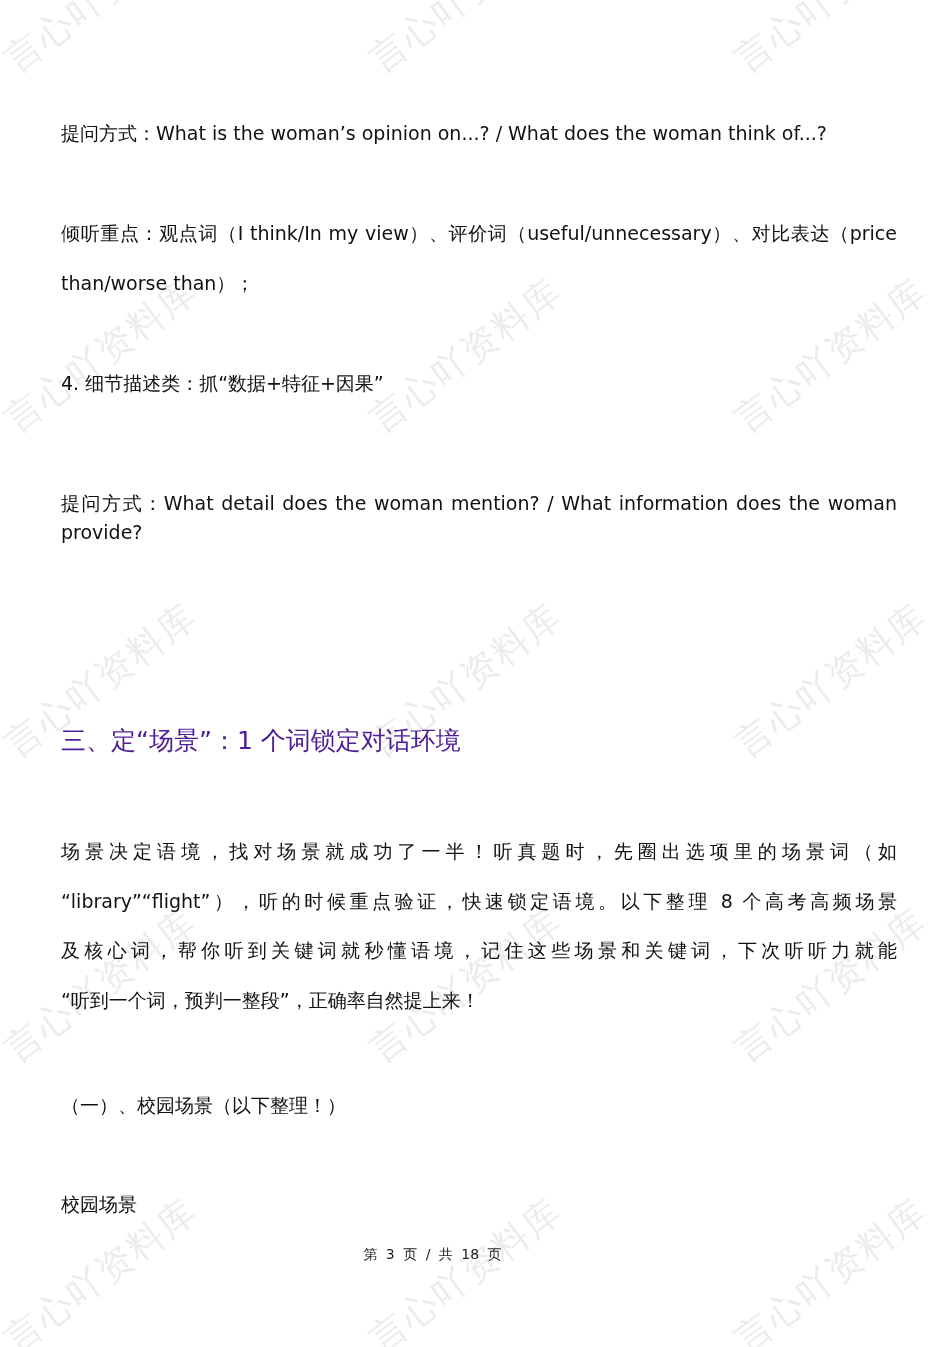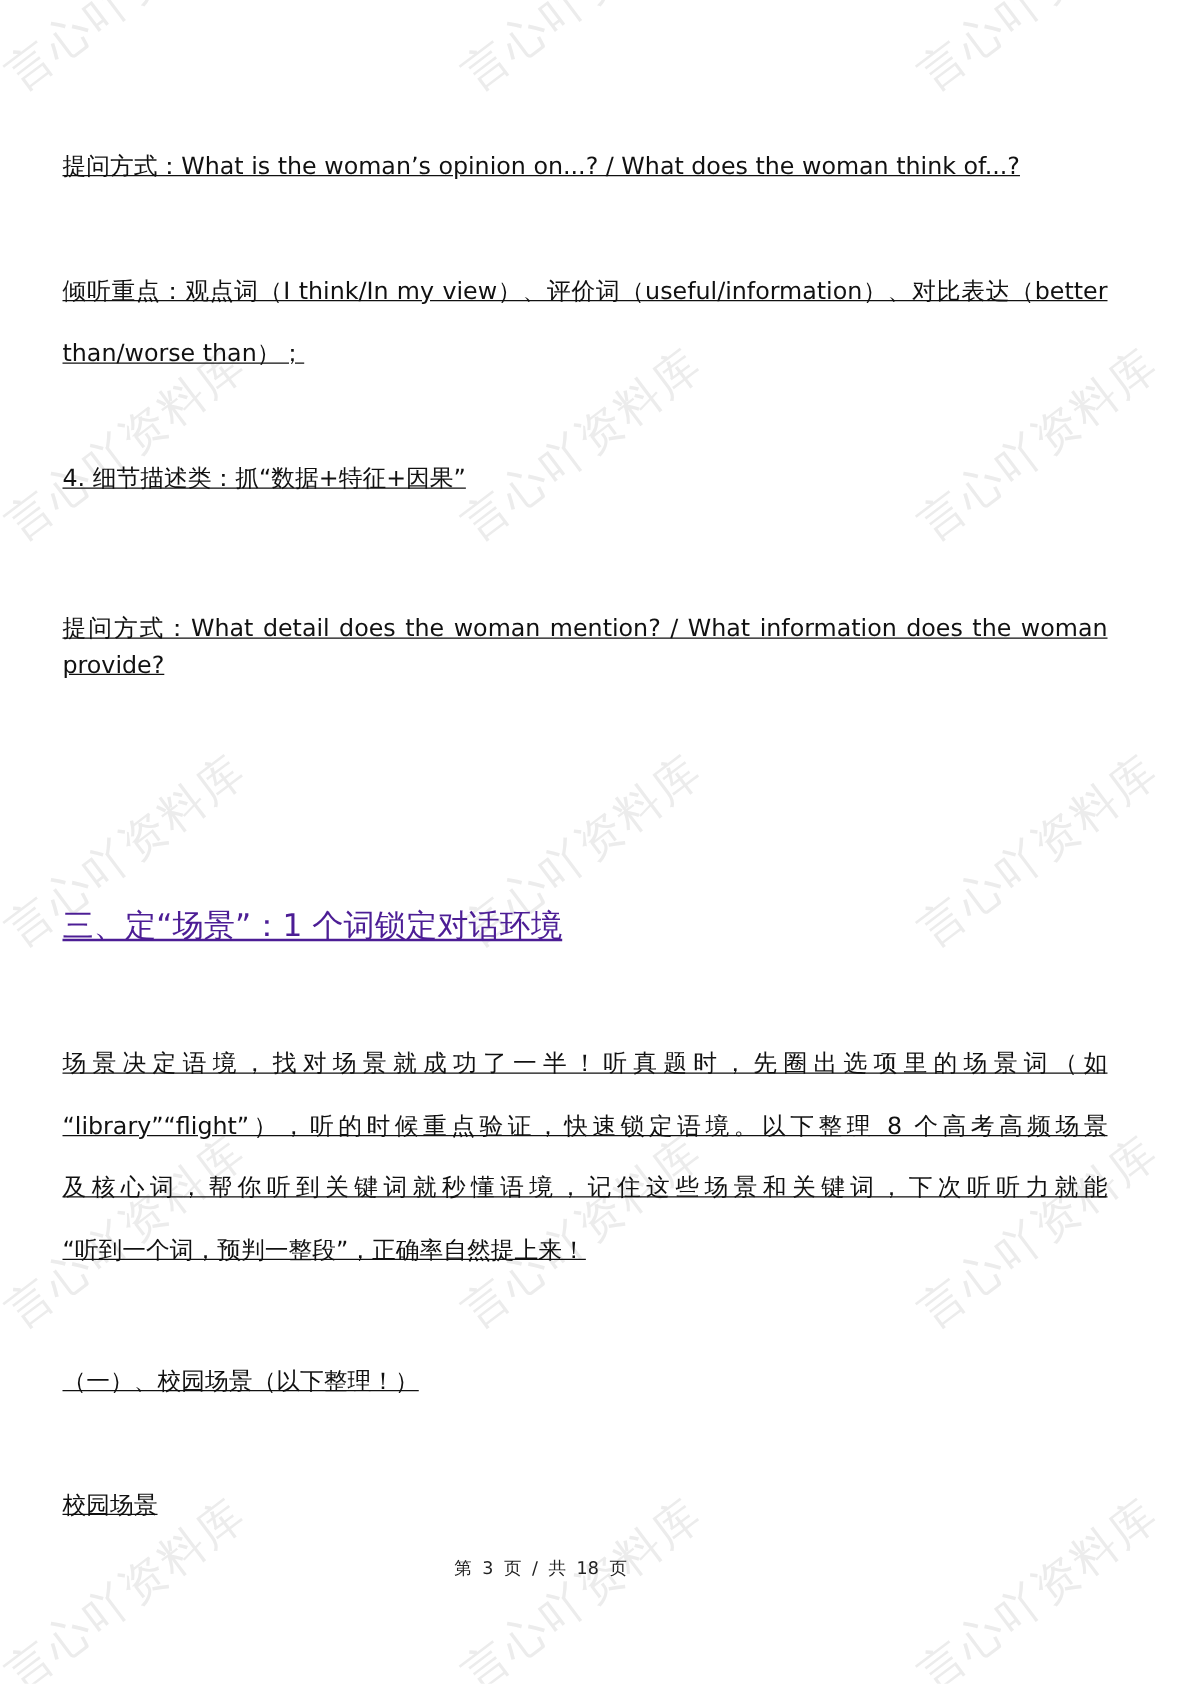--- a/index.html
+++ b/index.html
@@ -31,26 +31,25 @@
       transform: rotate(-37deg);
       letter-spacing: 2px;
     }
     .page {
       position: absolute;
       inset: 0;
       z-index: 1;
     }
     .line {
       position: absolute;
-      left: 50px;
+      left: 61px;
       font-size: 19px;
       line-height: 24px;
       white-space: nowrap;
       color: #111111;
-      text-decoration: underline;
     }
     .line.justify {
       width: 836px;
       text-align: justify;
       text-align-last: justify;
     }
     .heading-red {
       color: #4c1d95;
       font-size: 25px;
     }
@@ -87,21 +86,21 @@
 
   <span class="wm" style="left:10px; top:1320px;">言心吖资料库</span>
   <span class="wm" style="left:375px; top:1320px;">言心吖资料库</span>
   <span class="wm" style="left:740px; top:1320px;">言心吖资料库</span>
 </div>
 
 <div class="page">
 
   <div class="line" style="top:121px;">提问方式：What is the woman’s opinion on...? / What does the woman think of...?</div>
 
-  <div class="line justify" style="top:221px;">倾听重点：观点词（I think/In my view）、评价词（useful/information）、对比表达（better</div>
+  <div class="line justify" style="top:221px;">倾听重点：观点词（I think/In my view）、评价词（useful/unnecessary）、对比表达（price</div>
   <div class="line" style="top:271px;">than/worse than）；</div>
 
   <div class="line" style="top:371px;">4. 细节描述类：抓“数据+特征+因果”</div>
 
   <div class="line justify" style="top:471px;margin-top:20px;">提问方式：What detail does the woman mention? / What information does the woman</div>
   <div class="line" style="top:520px;">provide?</div>
 
 
   <div class="line heading-red" style="top:729px;">三、定“场景”：1 个词锁定对话环境</div>
 

